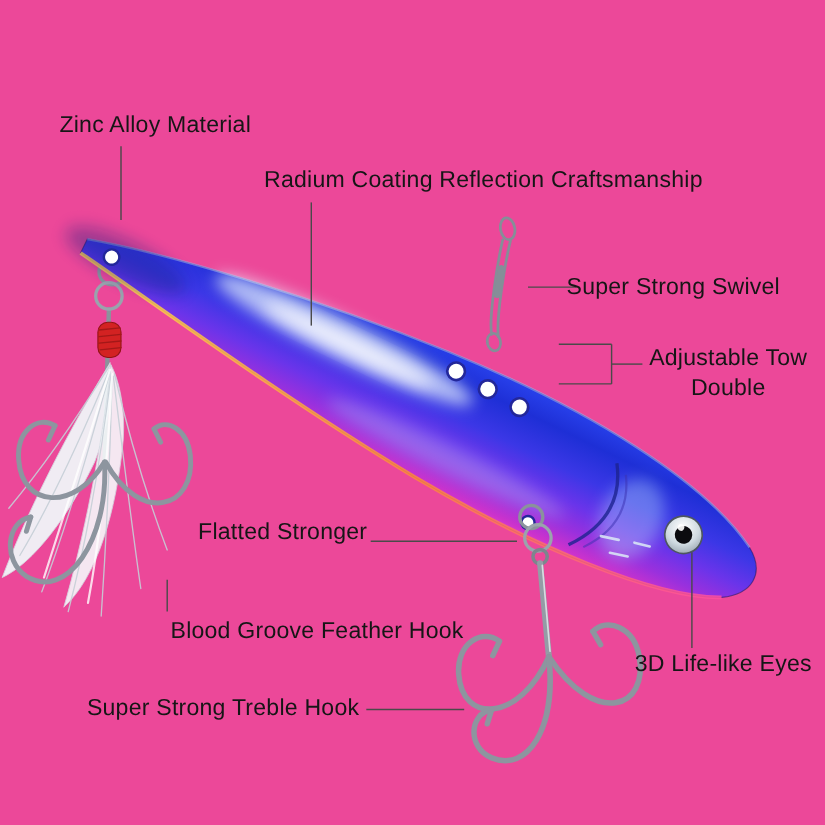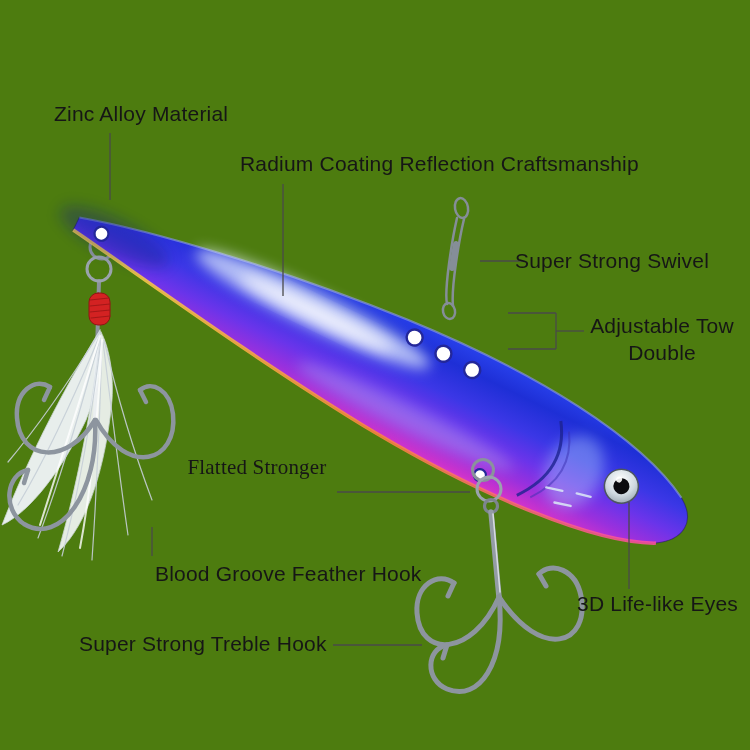--- a/index.html
+++ b/index.html
@@ -1,17 +1,17 @@
 <!DOCTYPE html>
 <html><head>
 <meta charset="utf-8">
 <style>
   * { margin:0; padding:0; box-sizing:border-box; }
   html,body { width:750px; height:750px; background:#ffffff; font-family:"Liberation Sans", sans-serif; }
-  .stage { position:relative; width:750px; height:750px; background:#4d7c0f; overflow:hidden; }
+  .stage { position:relative; width:750px; height:750px; background:#ec4899; overflow:hidden; }
   .stage svg { position:absolute; left:0; top:0; }
   .label { position:absolute; color:#161616; font-size:21px; white-space:nowrap; letter-spacing:.2px; }
   .label.center { text-align:center; white-space:normal; line-height:27px; }
 </style>
 </head>
 <body>
 
 <div class="stage">
 
   <svg width="750" height="750" viewBox="0 0 750 750">
@@ -178,21 +178,21 @@
 
   <div class="label" style="left:54px;  top:102px;">Zinc Alloy Material</div>
   <div class="label" style="left:240px; top:152px;">Radium Coating Reflection Craftsmanship</div>
   <div class="label" style="left:515px; top:249px;">Super Strong Swivel</div>
 
   <div class="label center" style="left:586px; top:312px; width:152px;">
     <div>Adjustable Tow</div>
     <div>Double</div>
   </div>
 
-  <div class="label center" style="left:172px; top:454px; width:170px;font-family:Liberation Serif, serif;">
+  <div class="label center" style="left:172px; top:470px; width:170px;">
     <div>Flatted Stronger</div>
   </div>
 
   <div class="label" style="left:143px; top:562px;margin-left:12px;">Blood Groove Feather Hook</div>
   <div class="label" style="left:79px;  top:632px;">Super Strong Treble Hook</div>
   <div class="label" style="left:577px; top:592px;">3D Life-like Eyes</div>
 
 </div>
 
 </body></html>

